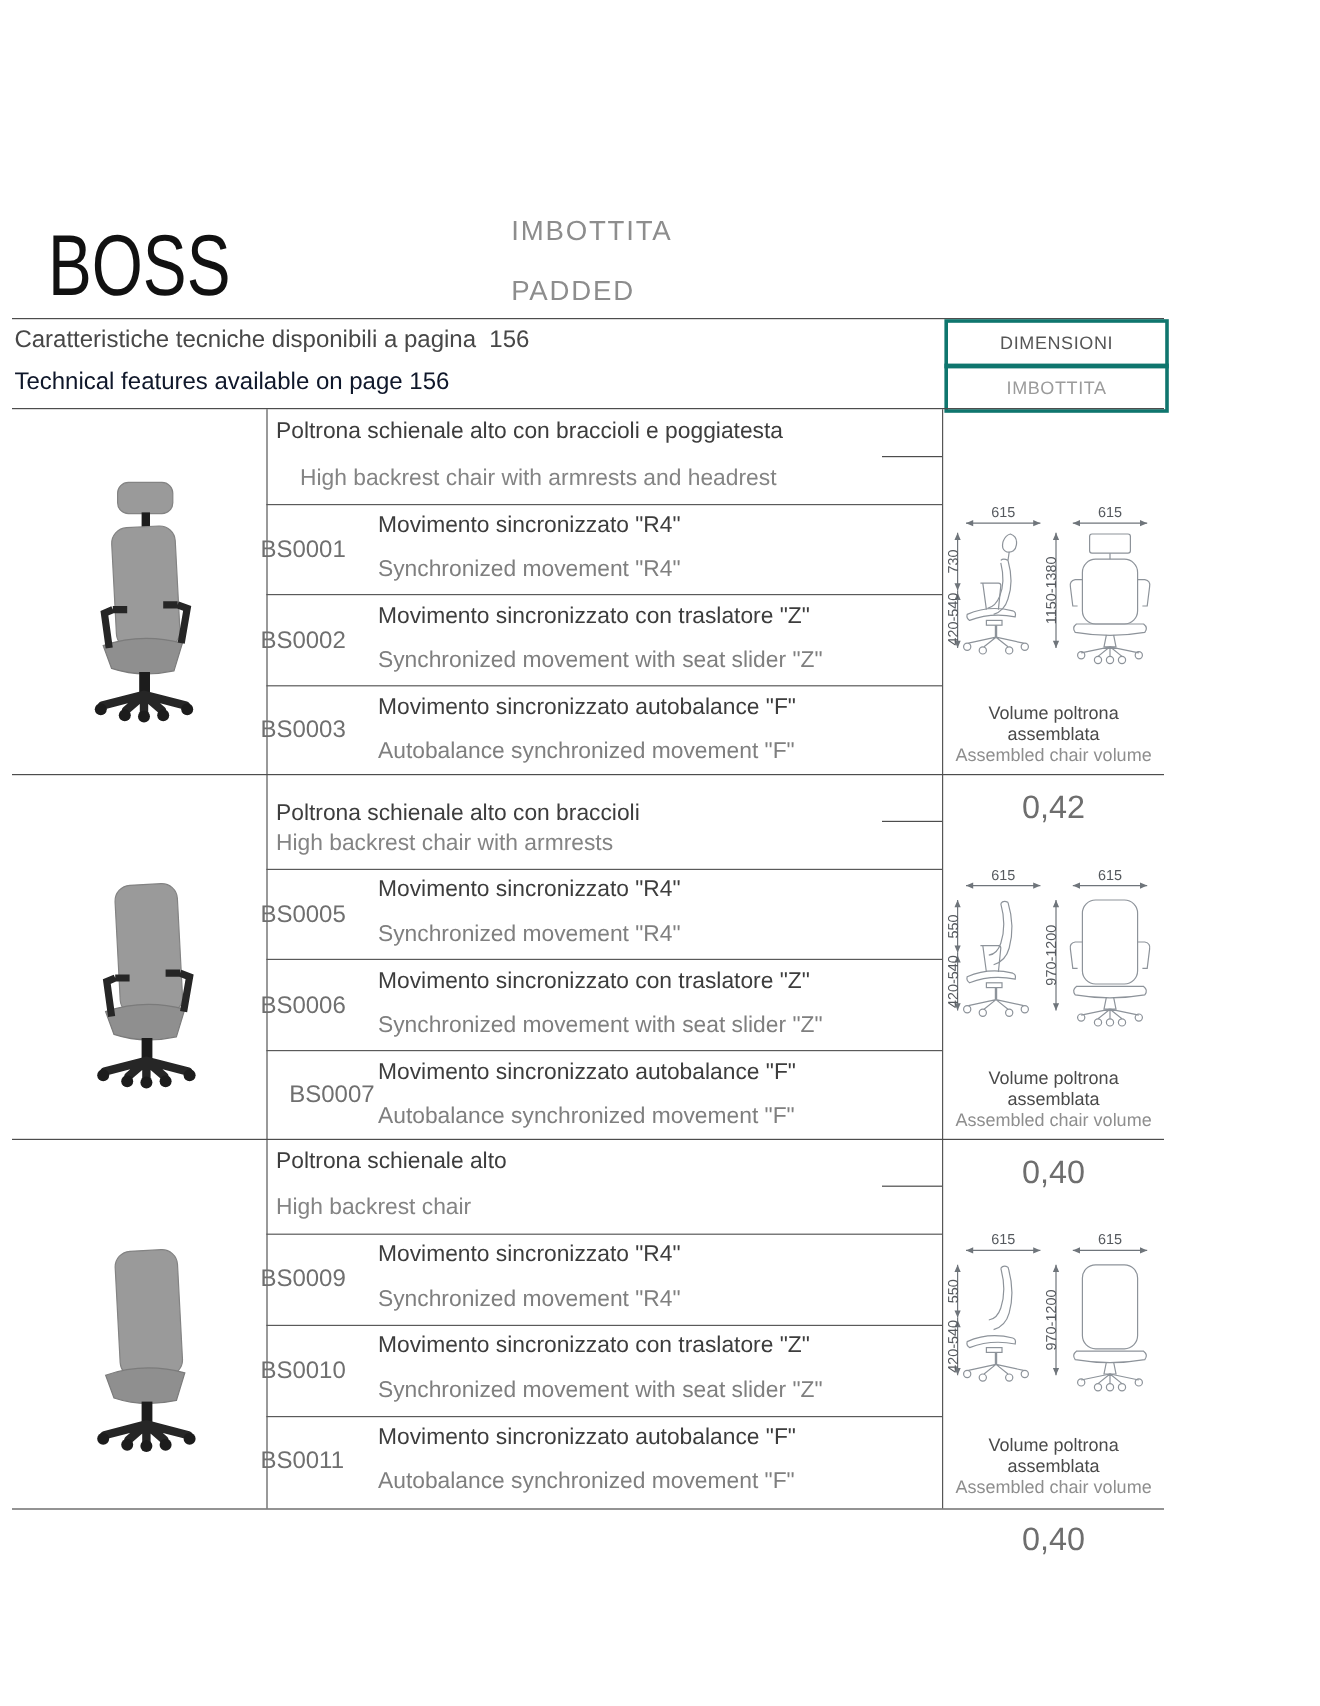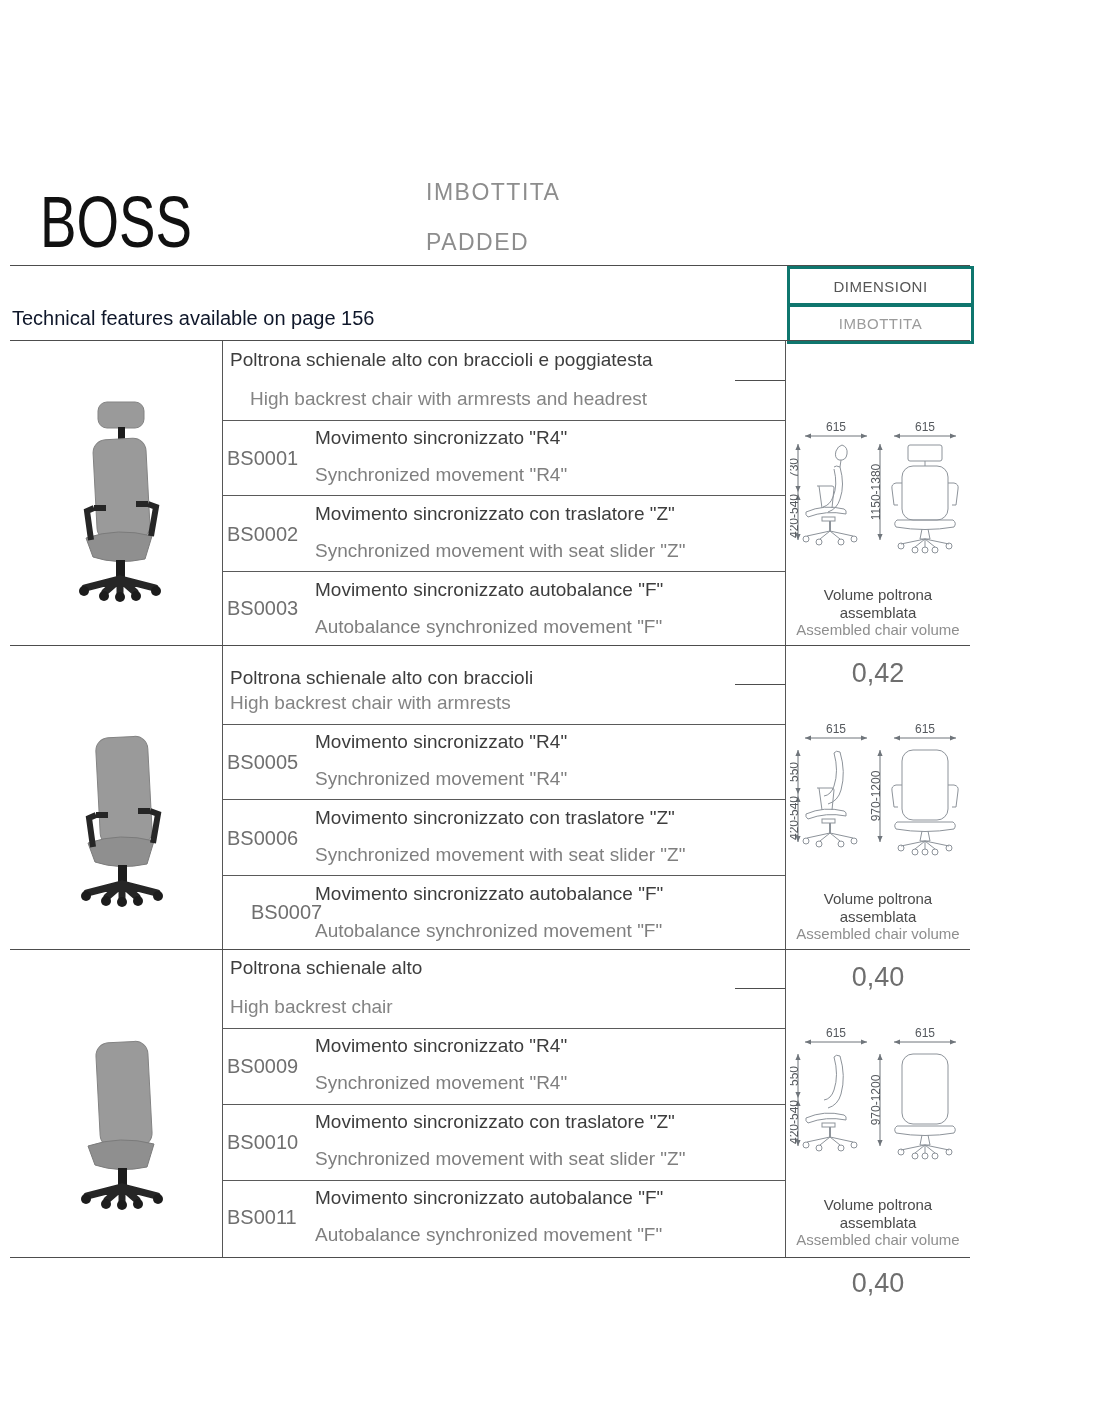--- a/index.html
+++ b/index.html
@@ -24,21 +24,21 @@
           display:flex;align-items:center;justify-content:center;font-size:15px;letter-spacing:.5px;}
   .dimbox.it{top:266px;height:35px;color:#565656;}
   .dimbox.en{top:303px;height:35px;color:#9b9b9b;}
 
   
   .sec{position:absolute;left:0;width:1100px;}
   .sec-title-it{position:absolute;left:230px;font-size:19px;color:#3d3d3d;}
   .sec-title-en{position:absolute;left:230px;font-size:19px;color:#848484;}
   .hdr-tick{position:absolute;left:735px;width:50px;border-top:1.5px solid #4d4d4d;}
   .rowline{position:absolute;left:222px;width:563px;border-top:1px solid #5a5a5a;}
-  .code{position:absolute;left:227px;font-size:20px;color:#6f6f6f;}
+  .code{position:absolute;left:217px;font-size:20px;color:#6f6f6f;}
   .mv-it{position:absolute;left:315px;font-size:19px;color:#3d3d3d;}
   .mv-en{position:absolute;left:315px;font-size:19px;color:#7f7f7f;}
 
   
   .dims-svg{position:absolute;left:790px;}
   .volume{position:absolute;left:788px;width:180px;text-align:center;line-height:1.18;}
   .vol-it{font-size:15px;color:#4a4a4a;}
   .vol-en{font-size:15px;color:#8e8e8e;}
   .vol-val{font-size:27px;color:#6e6e6e;margin-top:19px;}
 
@@ -57,20 +57,21 @@
 </head>
 <body>
 
 <div class="page">
 
   <div class="brand">BOSS</div>
   <div class="subtitle it">IMBOTTITA</div>
   <div class="subtitle en">PADDED</div>
 
   <div class="hline" style="left:10px;top:265px;width:960px;"></div>
+  <div class="info-it">Caratteristiche tecniche disponibili a pagina  156</div>
   <div class="info-en">Technical features available on page 156</div>
   <div class="dimbox it">
       <span>DIMENSIONI</span>
     </div>
   <div class="dimbox en">
       <span>IMBOTTITA</span>
     </div>
   <div class="hline" style="left:10px;top:340px;width:960px;"></div>
 
   <div class="vline" style="left:222px;top:341px;height:916px;"></div>

